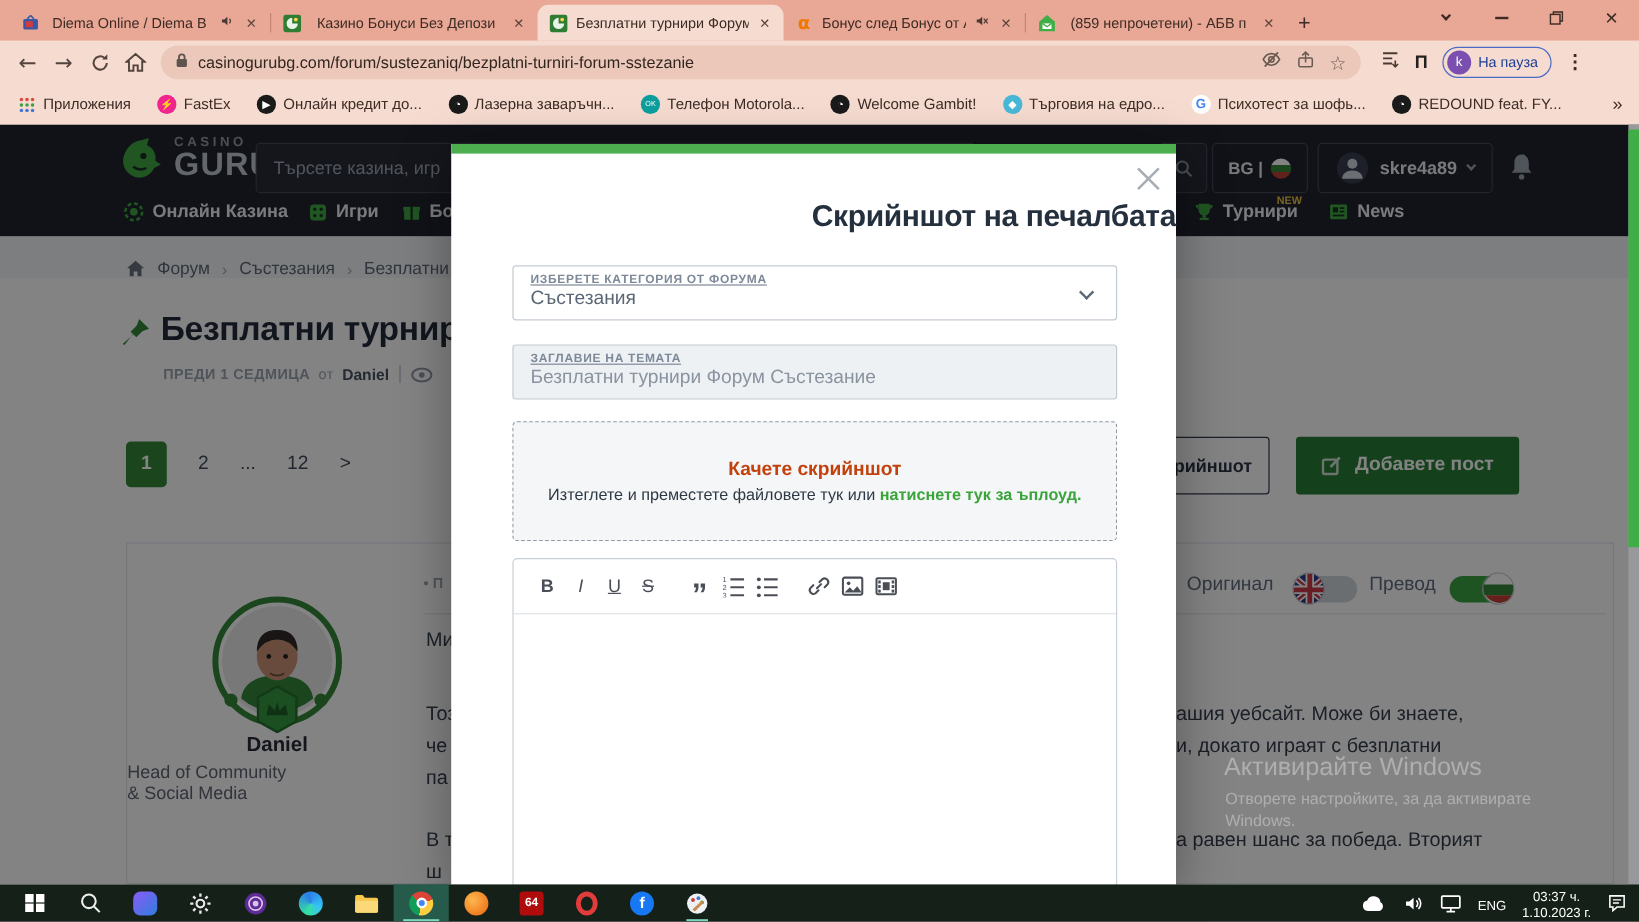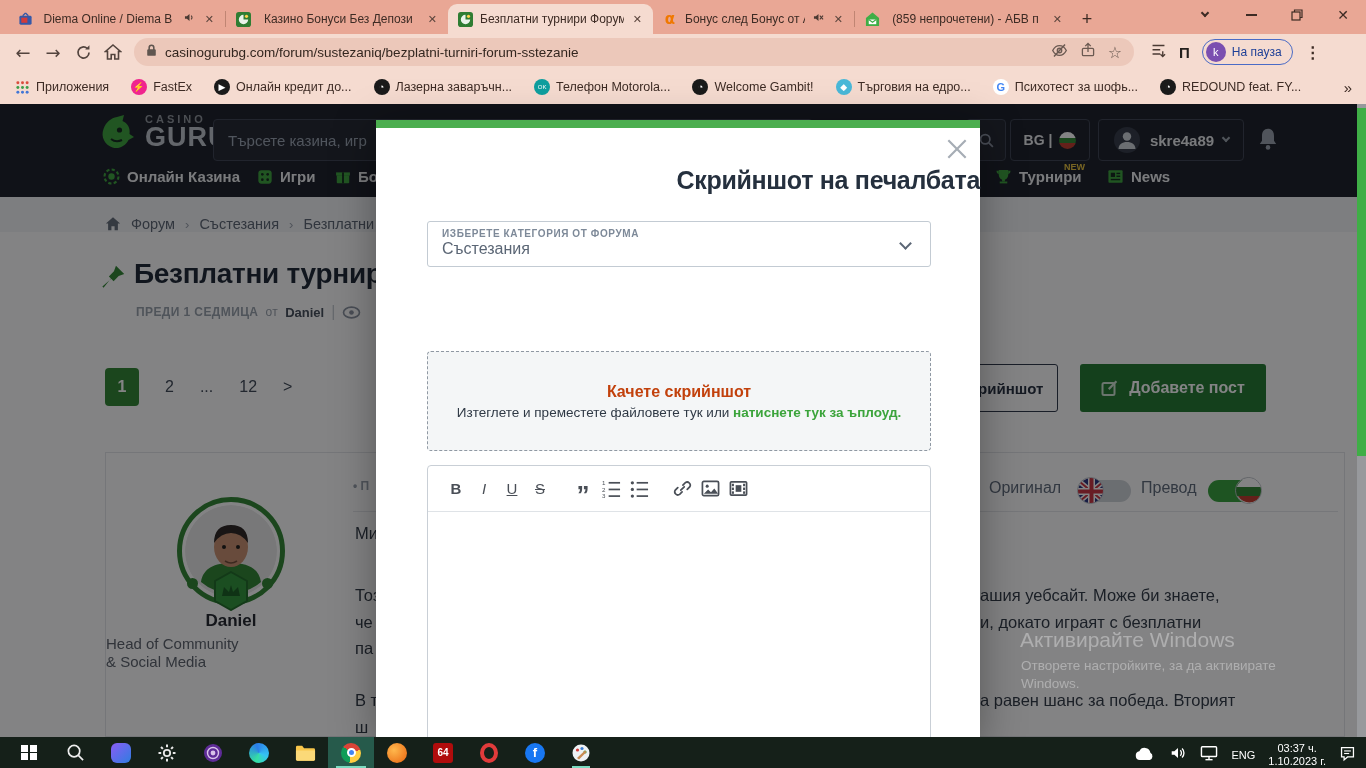--- a/index.html
+++ b/index.html
@@ -112,21 +112,21 @@
 
   
   .modal { position:absolute; left:376px; top:120px; width:604px; height:620px; background:#fff;
     z-index:7; box-shadow:0 8px 40px rgba(0,0,0,0.35); }
   .modalbar { position:absolute; left:0; top:0; width:604px; height:8px; background:#4cae4f; }
   .modal-close { position:absolute; right:10px; top:16px; width:26px; height:26px; color:#a6adb5; }
   .modal-title { position:absolute; left:0; top:46px; width:604px; text-align:right;
     font-size:25px; font-weight:bold; color:#25303e; letter-spacing:-0.3px; }
   .field { position:absolute; left:51px; width:504px; height:46px; border:1px solid #c3cbd3;
     border-radius:3px; padding:6px 14px; background:#fff; }
-  .field .flabel { font-size:10px; font-weight:bold; color:#7d8998; letter-spacing:0.6px; }
+  .field .flabel { font-size:10px; font-weight:bold; color:#7d8998; letter-spacing:0.6px;text-decoration:underline; }
   .field .fvalue { font-size:16px; color:#5b6675; margin-top:1px; white-space:nowrap; overflow:hidden; }
   .field.disabled { background:#eef1f4; }
   .field.disabled .fvalue { color:#8a93a0; }
   .dropzone { position:absolute; left:51px; top:231px; width:504px; height:100px;
     border:1px dashed #8f98a3; border-radius:4px; background:#f4f6f7; display:flex;
     flex-direction:column; align-items:center; justify-content:center; gap:4px; }
   .dz-title { font-size:16px; font-weight:bold; color:#c2410c; }
   .dz-line { font-size:13.5px; color:#2f3945; }
   .dz-link { color:#3ba43b; font-weight:bold; }
   .editor { position:absolute; left:51px; top:345px; width:504px; height:280px;
@@ -564,20 +564,24 @@
         <path d="M4 4 L20 20 M20 4 L4 20" stroke="#a6adb5" stroke-width="2" fill="none"></path>
       </svg>
     <div class="modal-title">Скрийншот на печалбата</div>
 
     <div class="field" style="top:101px;">
       <div class="flabel">ИЗБЕРЕТЕ КАТЕГОРИЯ ОТ ФОРУМА</div>
       <div class="fvalue">Състезания</div>
       <span class="chev" style="position:absolute;right:20px;top:17px;width:9px;height:9px;color:#5b6675;"></span>
     </div>
 
+    <div class="field disabled" style="top:167px;">
+      <div class="flabel">ЗАГЛАВИЕ НА ТЕМАТА</div>
+      <div class="fvalue">Безплатни турнири Форум Състезание</div>
+    </div>
 
     <div class="dropzone">
       <div class="dz-title">Качете скрийншот</div>
       <div class="dz-line">
         <span>Изтеглете и преместете файловете тук или</span>
         <span class="dz-link">натиснете тук за ъплоуд.</span>
       </div>
     </div>
 
     <div class="editor">

